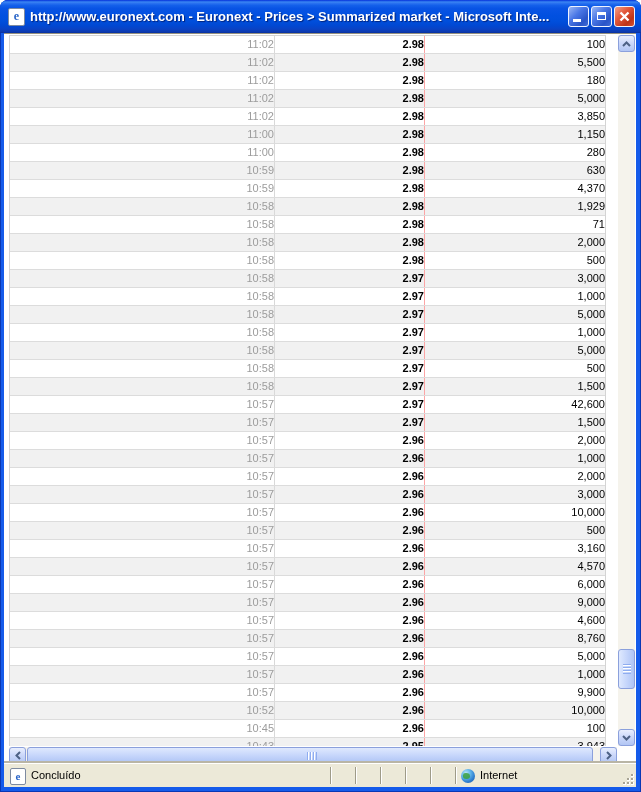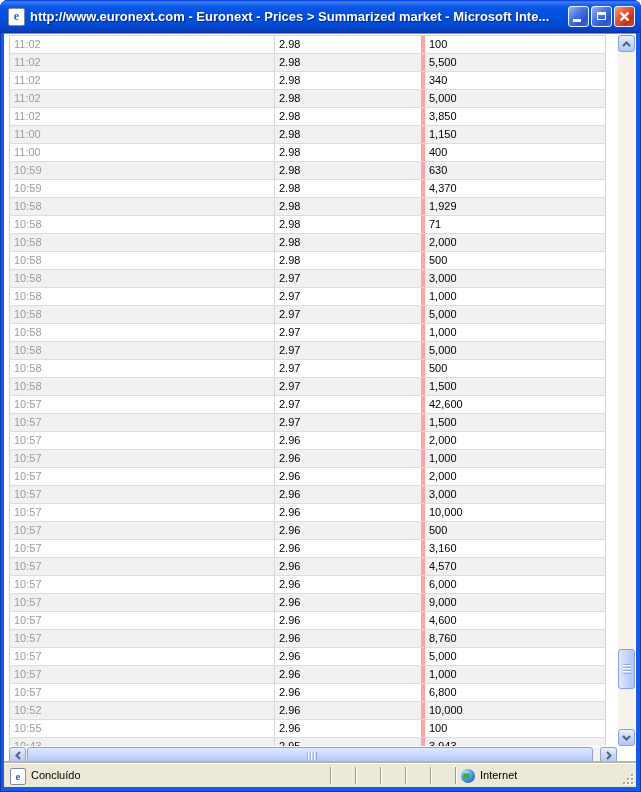--- a/index.html
+++ b/index.html
@@ -24,28 +24,28 @@
   .btn-blue{background:linear-gradient(135deg,#9ab6f4 0%,#4a77e6 40%,#2a55c8 75%,#3f6ad6 100%);}
   .btn-close{background:linear-gradient(135deg,#f2a088 0%,#e2573a 40%,#bd3317 75%,#d6532f 100%);}
   .glyph-min{position:absolute;left:4px;bottom:4px;width:8px;height:3px;background:#fff;}
   .glyph-max{position:absolute;left:5px;top:5px;width:9px;height:8px;box-sizing:border-box;
     border:1px solid #fff;border-top-width:3px;}
   .glyph-close{position:absolute;left:4px;top:4px;}
   
   .content{position:absolute;left:4px;top:33px;width:632px;height:730px;background:#fff;
     border-top:1px solid #96917f;box-sizing:border-box;}
   .trades{position:absolute;left:5px;top:1px;width:595px;border:1px solid #d4d4d4;border-bottom:none;
-    box-sizing:content-box;}
+    box-sizing:content-box;text-align:right;}
   .row{display:flex;height:17px;border-bottom:1px solid #dcdcdc;background:#fff;}
   .row.alt{background:#f1f1f1;}
   .row.partial{height:8px;overflow:hidden;border-bottom:none;}
   .cell{box-sizing:border-box;padding-left:4px;font:11px/17px "Liberation Sans",sans-serif;
     white-space:nowrap;overflow:hidden;}
   .c-time{width:265px;border-right:1px solid #d9d9d9;color:#9c9c9c;}
-  .c-price{width:150px;border-right:4px solid #fca5a5;color:#000;}
+  .c-price{width:150px;border-right:1px solid #fca5a5;color:#000;font-weight:bold;}
   .c-vol{flex:1;color:#000;}
   
   .vscroll{position:absolute;left:614px;top:1px;width:17px;height:711px;background:#f5f3ec;}
   .hscroll{position:absolute;left:5px;top:713px;width:608px;height:17px;background:#f5f3ec;}
   .sc-btn{position:absolute;width:17px;height:17px;box-sizing:border-box;border:1px solid #8ba0dc;
     border-radius:3px;background:linear-gradient(180deg,#e9effe 0%,#cdd9fa 45%,#b2c6f4 100%);
     display:flex;align-items:center;justify-content:center;}
   .vs-up{top:0;left:0;} .vs-down{bottom:0;left:0;}
   .hs-left{left:0;top:0;} .hs-right{right:0;top:0;}
   .vs-thumb{position:absolute;left:0;top:614px;width:17px;height:40px;box-sizing:border-box;
@@ -107,41 +107,41 @@
           <div class="cell c-vol">100</div>
         </div>
         <div class="row alt">
           <div class="cell c-time">11:02</div>
           <div class="cell c-price">2.98</div>
           <div class="cell c-vol">5,500</div>
         </div>
         <div class="row">
           <div class="cell c-time">11:02</div>
           <div class="cell c-price">2.98</div>
-          <div class="cell c-vol">340</div>
+          <div class="cell c-vol">180</div>
         </div>
         <div class="row alt">
           <div class="cell c-time">11:02</div>
           <div class="cell c-price">2.98</div>
           <div class="cell c-vol">5,000</div>
         </div>
         <div class="row">
           <div class="cell c-time">11:02</div>
           <div class="cell c-price">2.98</div>
           <div class="cell c-vol">3,850</div>
         </div>
         <div class="row alt">
           <div class="cell c-time">11:00</div>
           <div class="cell c-price">2.98</div>
           <div class="cell c-vol">1,150</div>
         </div>
         <div class="row">
           <div class="cell c-time">11:00</div>
           <div class="cell c-price">2.98</div>
-          <div class="cell c-vol">400</div>
+          <div class="cell c-vol">280</div>
         </div>
         <div class="row alt">
           <div class="cell c-time">10:59</div>
           <div class="cell c-price">2.98</div>
           <div class="cell c-vol">630</div>
         </div>
         <div class="row">
           <div class="cell c-time">10:59</div>
           <div class="cell c-price">2.98</div>
           <div class="cell c-vol">4,370</div>
@@ -277,29 +277,29 @@
           <div class="cell c-vol">5,000</div>
         </div>
         <div class="row alt">
           <div class="cell c-time">10:57</div>
           <div class="cell c-price">2.96</div>
           <div class="cell c-vol">1,000</div>
         </div>
         <div class="row">
           <div class="cell c-time">10:57</div>
           <div class="cell c-price">2.96</div>
-          <div class="cell c-vol">6,800</div>
+          <div class="cell c-vol">9,900</div>
         </div>
         <div class="row alt">
           <div class="cell c-time">10:52</div>
           <div class="cell c-price">2.96</div>
           <div class="cell c-vol">10,000</div>
         </div>
         <div class="row">
-          <div class="cell c-time">10:55</div>
+          <div class="cell c-time">10:45</div>
           <div class="cell c-price">2.96</div>
           <div class="cell c-vol">100</div>
         </div>
         <div class="row alt partial">
           <div class="cell c-time">10:43</div>
           <div class="cell c-price">2.95</div>
           <div class="cell c-vol">3,943</div>
         </div>
       </div>
 

